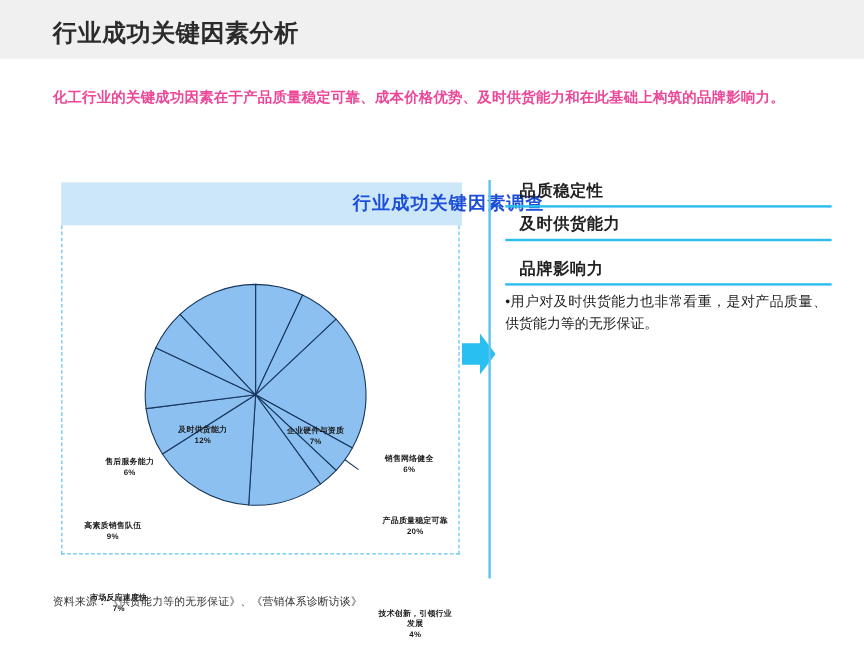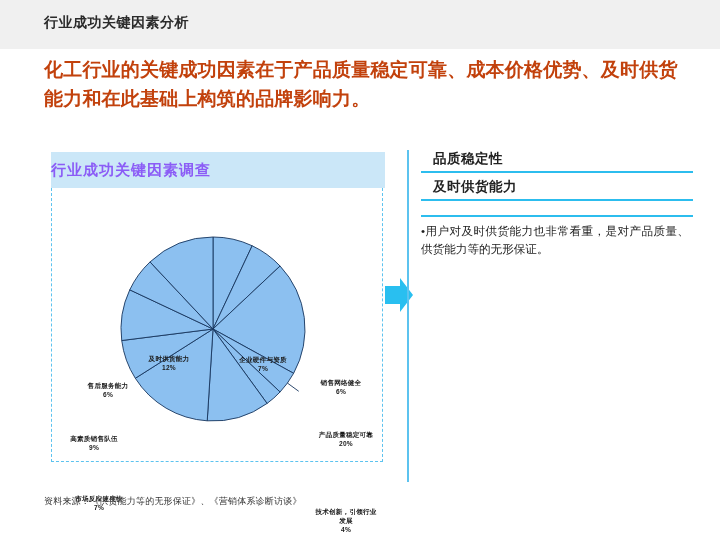--- a/index.html
+++ b/index.html
@@ -19,60 +19,60 @@
   .header-bar {
     position: absolute;
     left: 0; top: 0;
     width: 720px; height: 49px;
     background: #f0f0f0;
     border-bottom: 1px solid #ffffff;
   }
   .header-title {
     position: absolute;
     left: 44px; top: 14px;
-    font-size: 14px;
+    font-size: 20px;
     font-weight: bold;
     color: #2b2b2b;
     letter-spacing: 0.5px;
     font-family: Liberation Mono, monospace;
   }
 
   
   .lead {
     position: absolute;
-    left: 44px; top: 56px;
+    left: 44px; top: 72px;
     width: 650px;
-    font-size: 19px;
+    font-size: 12px;
     font-weight: bold;
     line-height: 1.5;
-    color: #c2410c;
+    color: #ec4899;
     letter-spacing: 0.2px;
   }
 
   
   .chart-card {
     position: absolute;
     left: 51px; top: 152px;
     width: 334px; height: 312px;
   }
   .chart-title-bar {
     position: absolute;
     left: 0; top: 0;
     width: 334px; height: 36px;
     background: #cbe7f8;
   }
   .chart-title {
     position: absolute;
     left: 0; top: 0;
     width: 403px; height: 36px;
     line-height: 36px;
-    text-align: left;
+    text-align: right;
     font-size: 15px;
     font-weight: bold;
-    color: #8b5cf6;
+    color: #1d4ed8;
     letter-spacing: 1px;
   }
   .chart-body {
     position: absolute;
     left: 0; top: 36px;
     width: 332px; height: 274px;
     border: 1px dashed #5cc3ef;
     border-top: none;
     background: #ffffff;
     box-sizing: border-box;
@@ -240,19 +240,20 @@
     <div class="panel-heading">品质稳定性</div>
     <div class="panel-rule"></div>
   </div>
 
   <div class="panel-section sec-2">
     <div class="panel-heading">及时供货能力</div>
     <div class="panel-rule"></div>
   </div>
 
   <div class="panel-section">
+    <div class="panel-heading">品牌影响力</div>
     <div class="panel-rule"></div>
     <div class="panel-body">•用户对及时供货能力也非常看重，是对产品质量、供货能力等的无形保证。</div>
   </div>
 
 </div>
 
 <div class="source">资料来源：《供货能力等的无形保证》、《营销体系诊断访谈》</div>
 
 </body></html>

